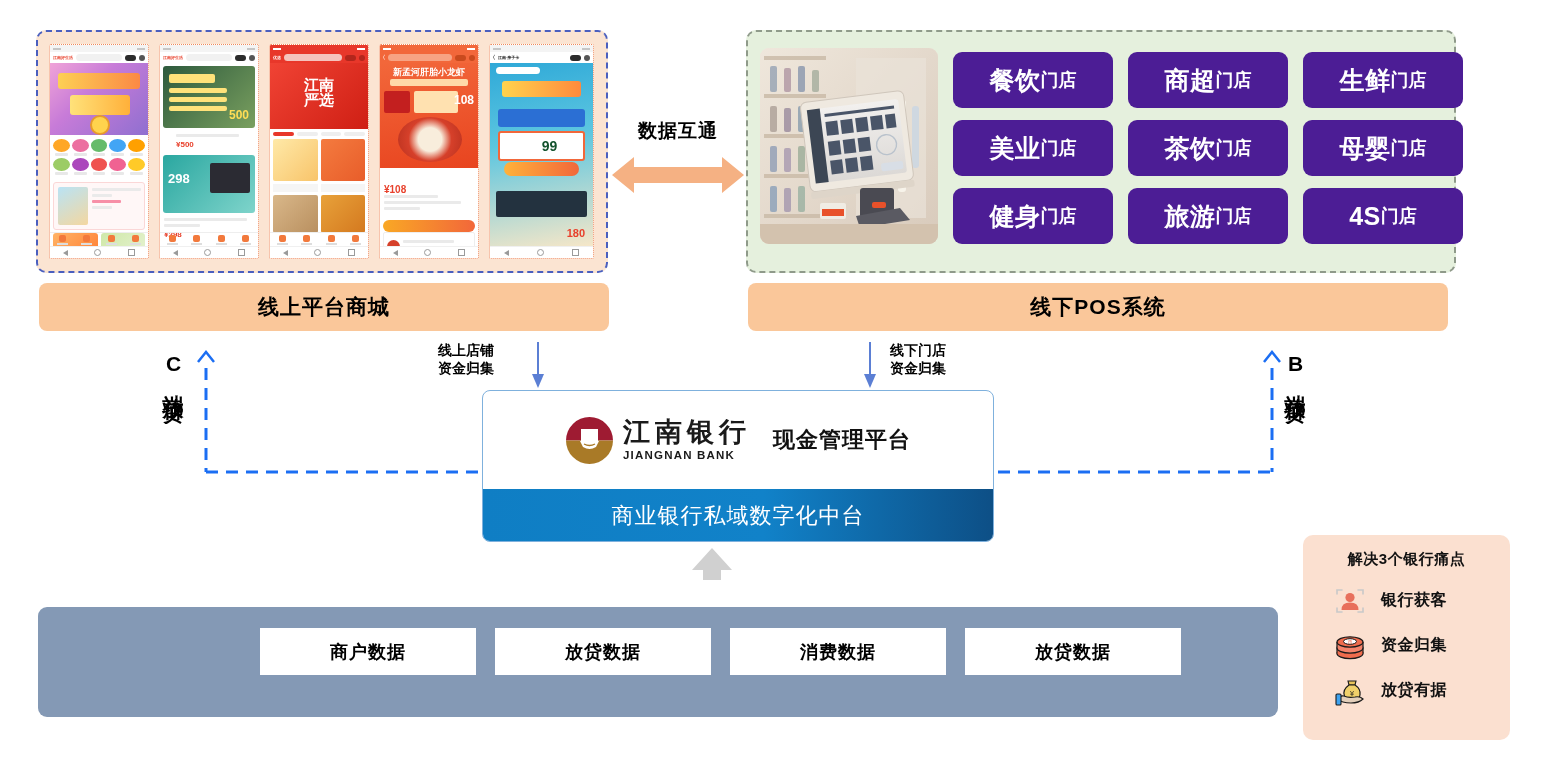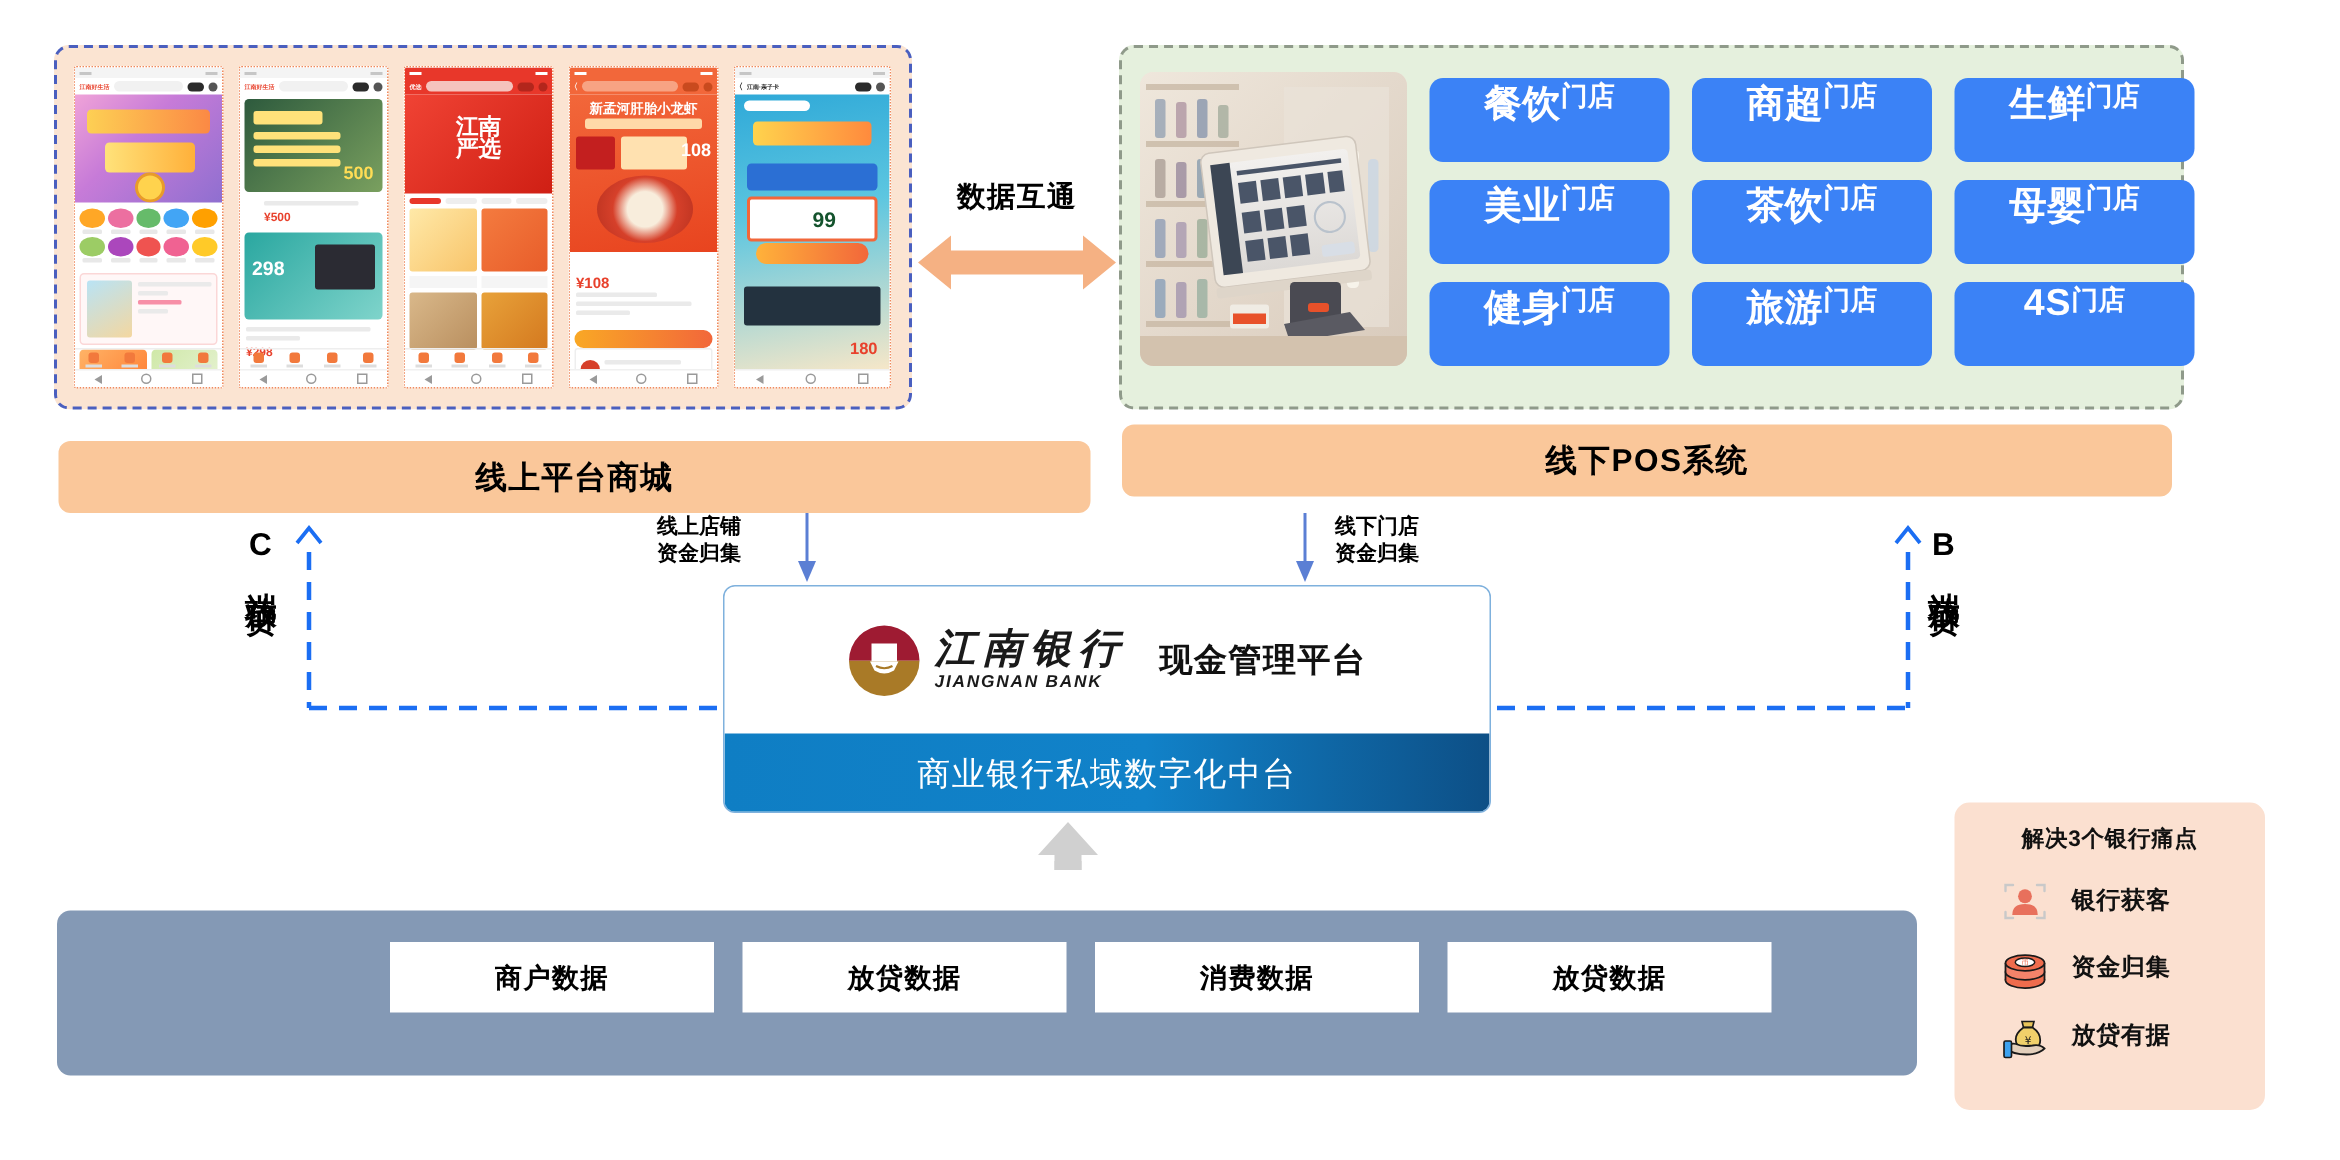--- a/index.html
+++ b/index.html
@@ -75,51 +75,51 @@
     border-radius:9px;overflow:hidden;
     background:#efe6dc;
   }
   .store-grid{
     position:absolute;left:205px;top:20px;
     display:grid;grid-template-columns:repeat(3,160px);
     grid-template-rows:repeat(3,56px);
     gap:12px 15px;
   }
   .store-chip{
-    background:#3b82f6;border-radius:9px;
-    display:flex;align-items:flex-start;justify-content:center;
+    background:#4c1d95;border-radius:9px;
+    display:flex;align-items:center;justify-content:center;
     color:#fff;white-space:nowrap;
   }
   .store-chip .big{font-size:25px;font-weight:bold;letter-spacing:.5px;}
   .store-chip .sm{font-size:18px;font-weight:bold;}
 
   
   #interop{left:612px;top:118px;width:132px;height:80px;}
   #interop .txt{
     text-align:center;font-size:19px;font-weight:bold;color:#000;
     letter-spacing:1px;
   }
 
   
   .banner{
     background:#fac79a;border-radius:8px;
     display:flex;align-items:center;justify-content:center;
     font-size:21px;font-weight:bold;color:#000;letter-spacing:1px;
   }
-  #banner-online{left:39px;top:283px;width:688px;height:48px;margin-top:11px;}
+  #banner-online{left:39px;top:283px;width:570px;height:48px;}
   #banner-offline{left:748px;top:283px;width:700px;height:48px;}
 
   
   #bank-box{
     left:482px;top:390px;width:512px;height:152px;
     border:1px solid #7fb1dd;border-radius:8px;
     background:#fff;box-sizing:border-box;overflow:hidden;
   }
   #bank-top{height:98px;display:flex;align-items:center;justify-content:center;gap:22px;}
-  .logo-wrap{display:flex;align-items:center;gap:9px;font-style:italic;}
+  .logo-wrap{display:flex;align-items:center;gap:9px;}
   .logo-mark{width:49px;height:49px;position:relative;}
   .logo-txt .cn{font-size:27px;font-weight:bold;color:#1a1a1a;letter-spacing:5px;line-height:1;}
   .logo-txt .en{font-size:11.5px;font-weight:bold;color:#1a1a1a;letter-spacing:1.2px;margin-top:3px;}
   #platform-title{font-size:22px;font-weight:bold;color:#111;letter-spacing:1px;}
   #bank-bottom{
     height:53px;
     background:linear-gradient(90deg,#0f7ec4 0%,#1182c9 55%,#0d4f86 100%);
     display:flex;align-items:center;justify-content:center;
     color:#fff;font-size:22px;letter-spacing:1px;
   }

